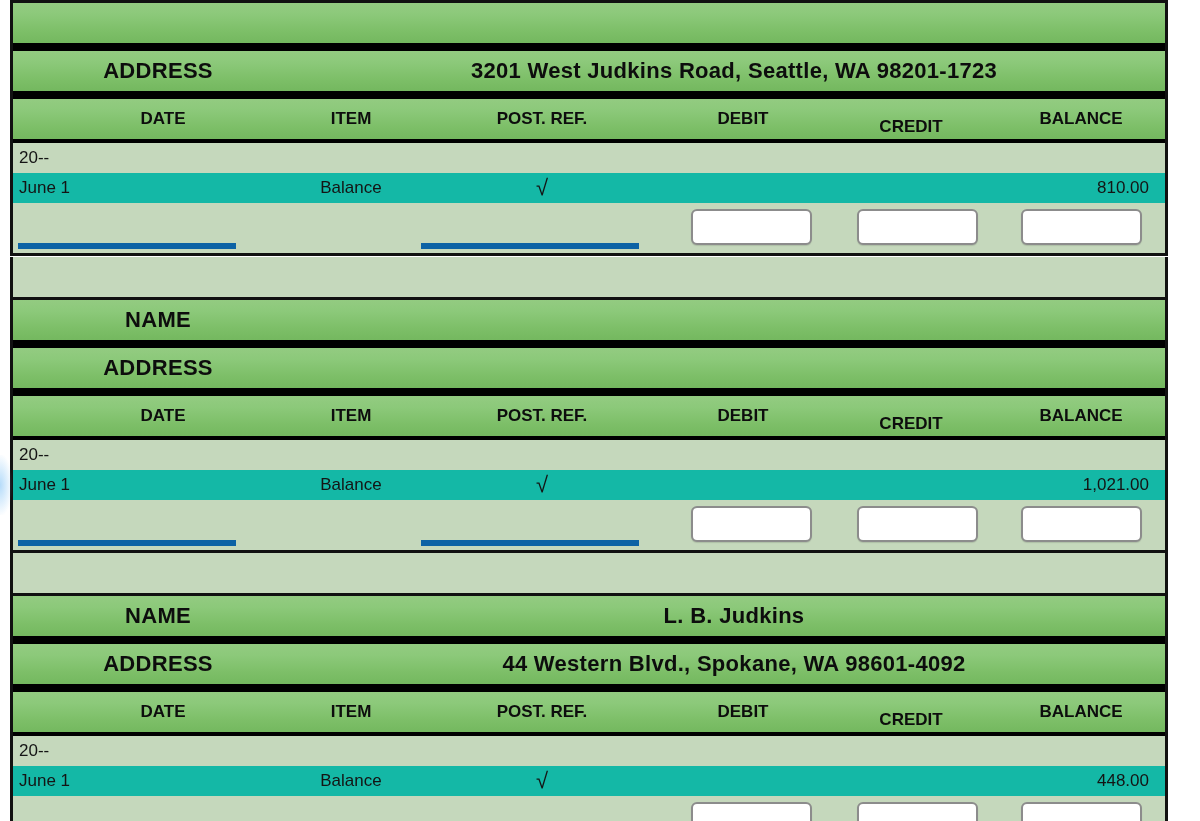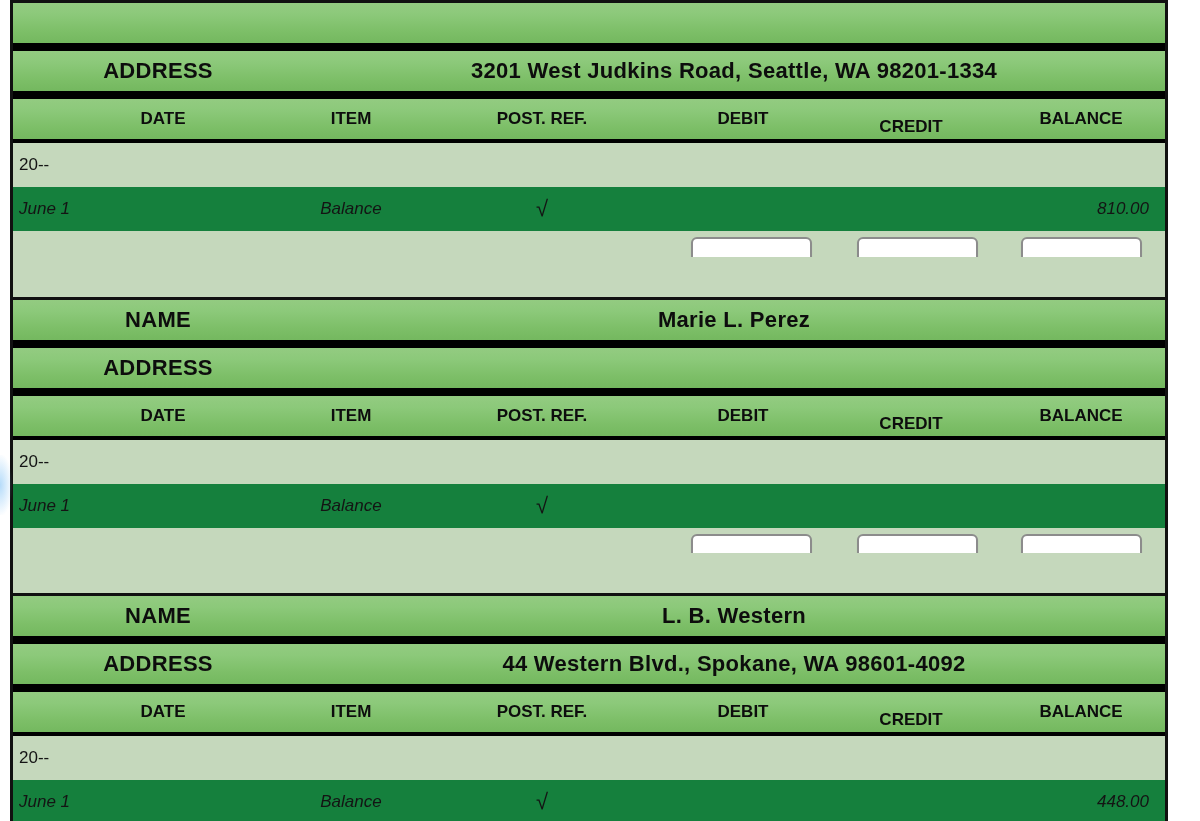--- a/index.html
+++ b/index.html
@@ -104,24 +104,24 @@
   .c-date    { left: 60px;  width: 180px; }
   .c-item    { left: 250px; width: 176px; }
   .c-post    { left: 434px; width: 190px; }
   .c-debit   { left: 648px; width: 164px; }
   .c-credit  { left: 816px; width: 164px; margin-top: 8px; }
   .c-balance { left: 986px; width: 164px; }
 
   
   .body-row {
     position: relative;
-    height: 44px;
+    height: 30px;
   }
   .body-row.shade-a { background: #c5d8bc; }
-  .body-row.shade-b { background: #15803d; font-style: italic; }
+  .body-row.shade-b { background: #14b8a6; }
 
   .cell {
     position: absolute;
     top: 0;
     height: 100%;
     display: flex;
     align-items: center;
     font-size: 17px;
     color: #141414;
     white-space: nowrap;
@@ -200,21 +200,21 @@
 
   <div class="ledger first">
 
     <div class="hdr-row first-hdr">
 
       <div class="hdr-label lbl-value"></div>
     </div>
 
     <div class="hdr-row">
       <div class="hdr-label lbl-left">ADDRESS</div>
-      <div class="hdr-label lbl-value">3201 West Judkins Road, Seattle, WA 98201-1334</div>
+      <div class="hdr-label lbl-value">3201 West Judkins Road, Seattle, WA 98201-1723</div>
     </div>
 
     <div class="col-hdr">
       <div class="ch c-date">DATE</div>
       <div class="ch c-item">ITEM</div>
       <div class="ch c-post">POST. REF.</div>
       <div class="ch c-debit">DEBIT</div>
       <div class="ch c-credit">CREDIT</div>
       <div class="ch c-balance">BALANCE</div>
     </div>
@@ -238,21 +238,20 @@
       <input class="box-field box-debit" type="text" value="" style="">
       <input class="box-field box-credit" type="text" value="" style="">
       <input class="box-field box-balance" type="text" value="" style="">
     </div>
   </div>
 
   <div class="ledger second">
 
     <div class="hdr-row first-hdr">
       <div class="hdr-label lbl-left">NAME</div>
-      <div class="hdr-label lbl-value">Marie L. Perez</div>
     </div>
 
     <div class="hdr-row">
       <div class="hdr-label lbl-left">ADDRESS</div>
     </div>
 
     <div class="col-hdr">
       <div class="ch c-date">DATE</div>
       <div class="ch c-item">ITEM</div>
       <div class="ch c-post">POST. REF.</div>
@@ -264,36 +263,37 @@
     <div class="body-row shade-a">
       <div class="cell left year-cell">20--</div>
     </div>
 
     <div class="body-row shade-b">
       <div class="cell left  date-cell">June 1</div>
       <div class="cell item-cell">Balance</div>
       <div class="cell post-cell check-glyph">√</div>
       <div class="cell right debit-cell"></div>
       <div class="cell right credit-cell"></div>
+      <div class="cell balance-cell">1,021.00</div>
     </div>
 
     <div class="blank-row">
       <input class="ul-field ul-date" type="text" value="" style="">
       <input class="ul-field ul-item" type="text" value="" style="">
       <input class="box-field box-debit" type="text" value="" style="">
       <input class="box-field box-credit" type="text" value="" style="">
       <input class="box-field box-balance" type="text" value="" style="">
     </div>
   </div>
 
   <div class="ledger third">
 
     <div class="hdr-row first-hdr">
       <div class="hdr-label lbl-left">NAME</div>
-      <div class="hdr-label lbl-value">L. B. Western</div>
+      <div class="hdr-label lbl-value">L. B. Judkins</div>
     </div>
 
     <div class="hdr-row">
       <div class="hdr-label lbl-left">ADDRESS</div>
       <div class="hdr-label lbl-value">44 Western Blvd., Spokane, WA 98601-4092</div>
     </div>
 
     <div class="col-hdr">
       <div class="ch c-date">DATE</div>
       <div class="ch c-item">ITEM</div>

